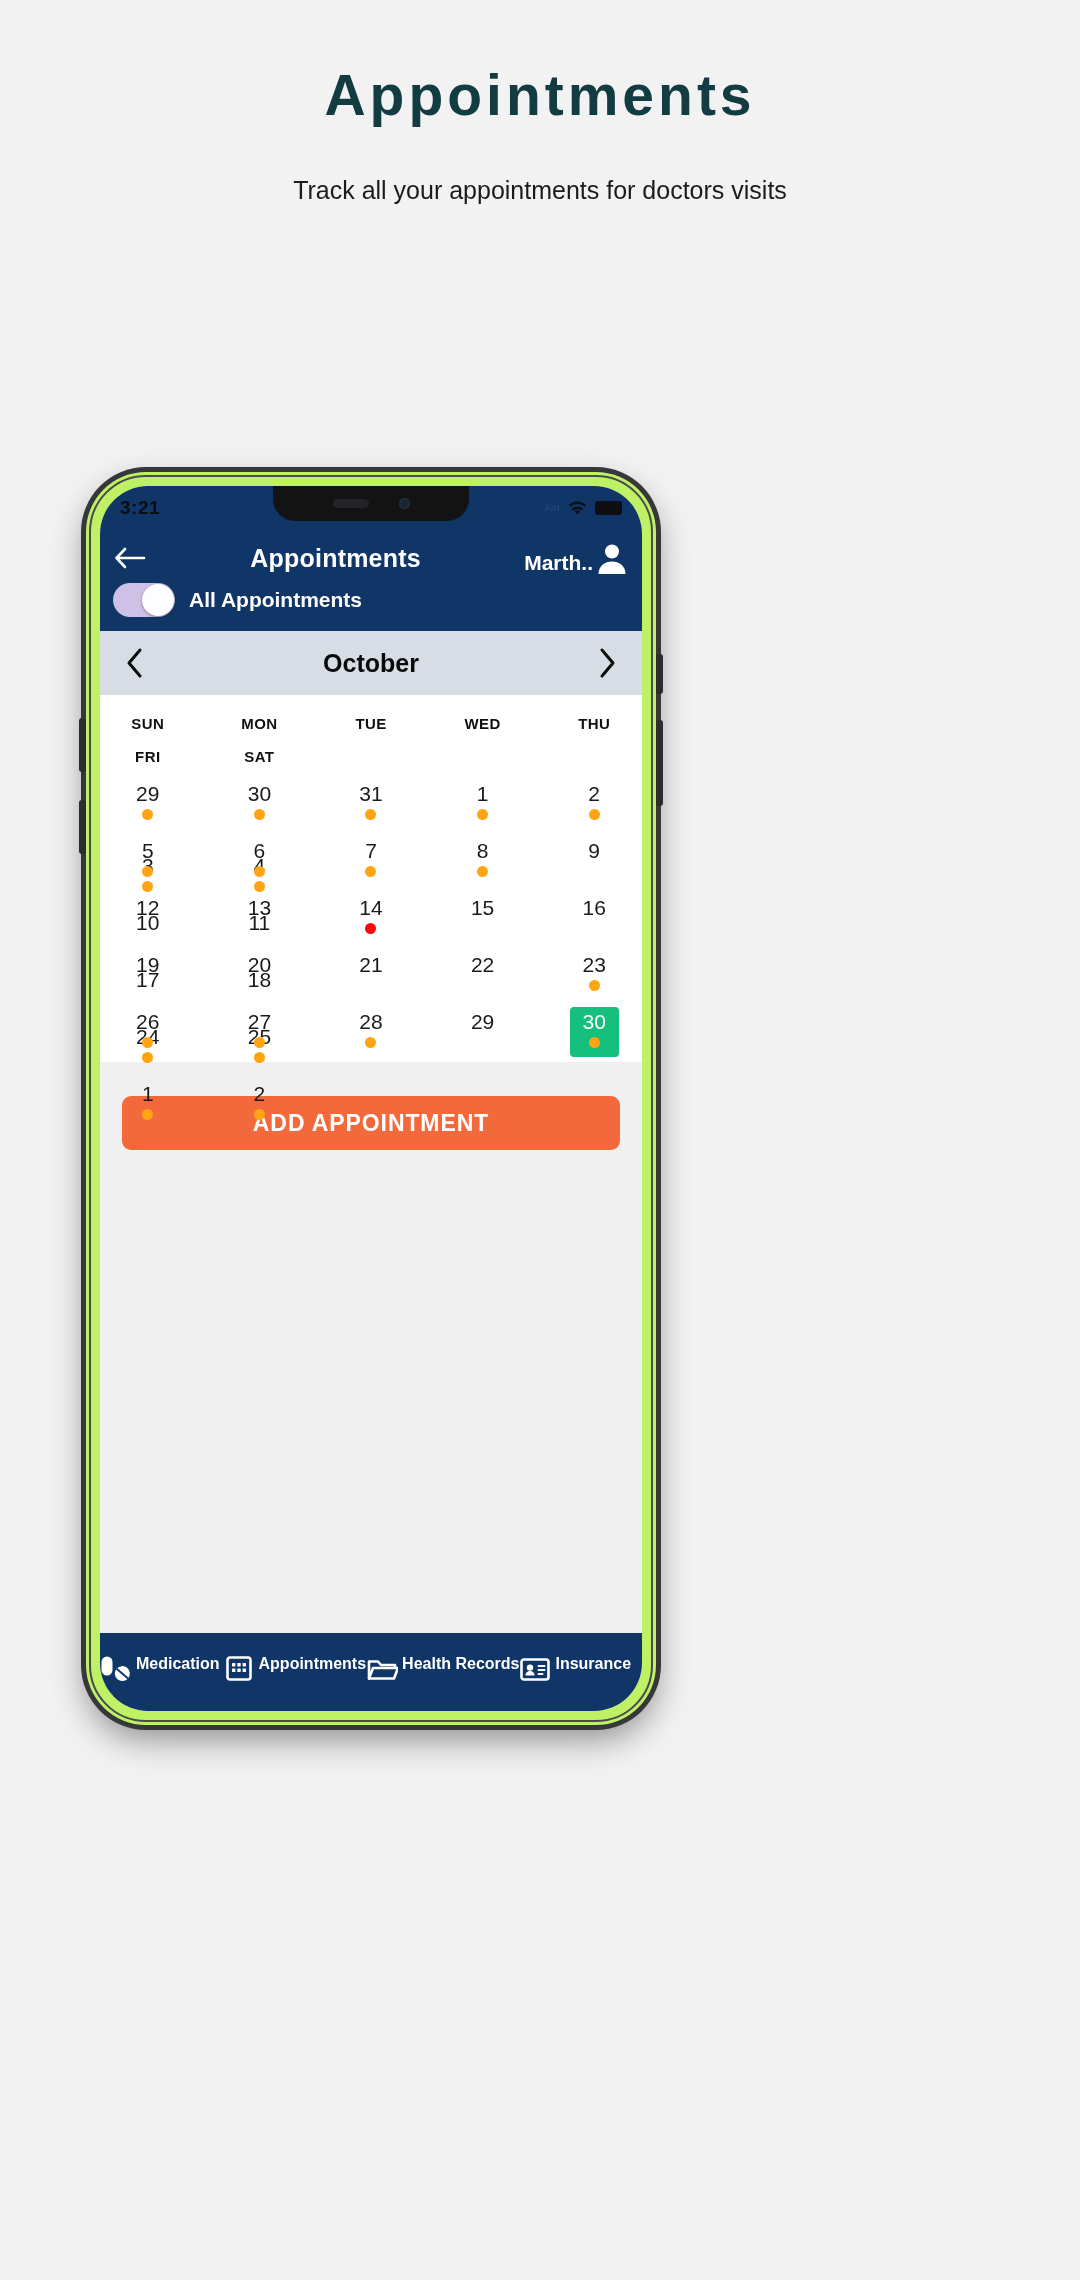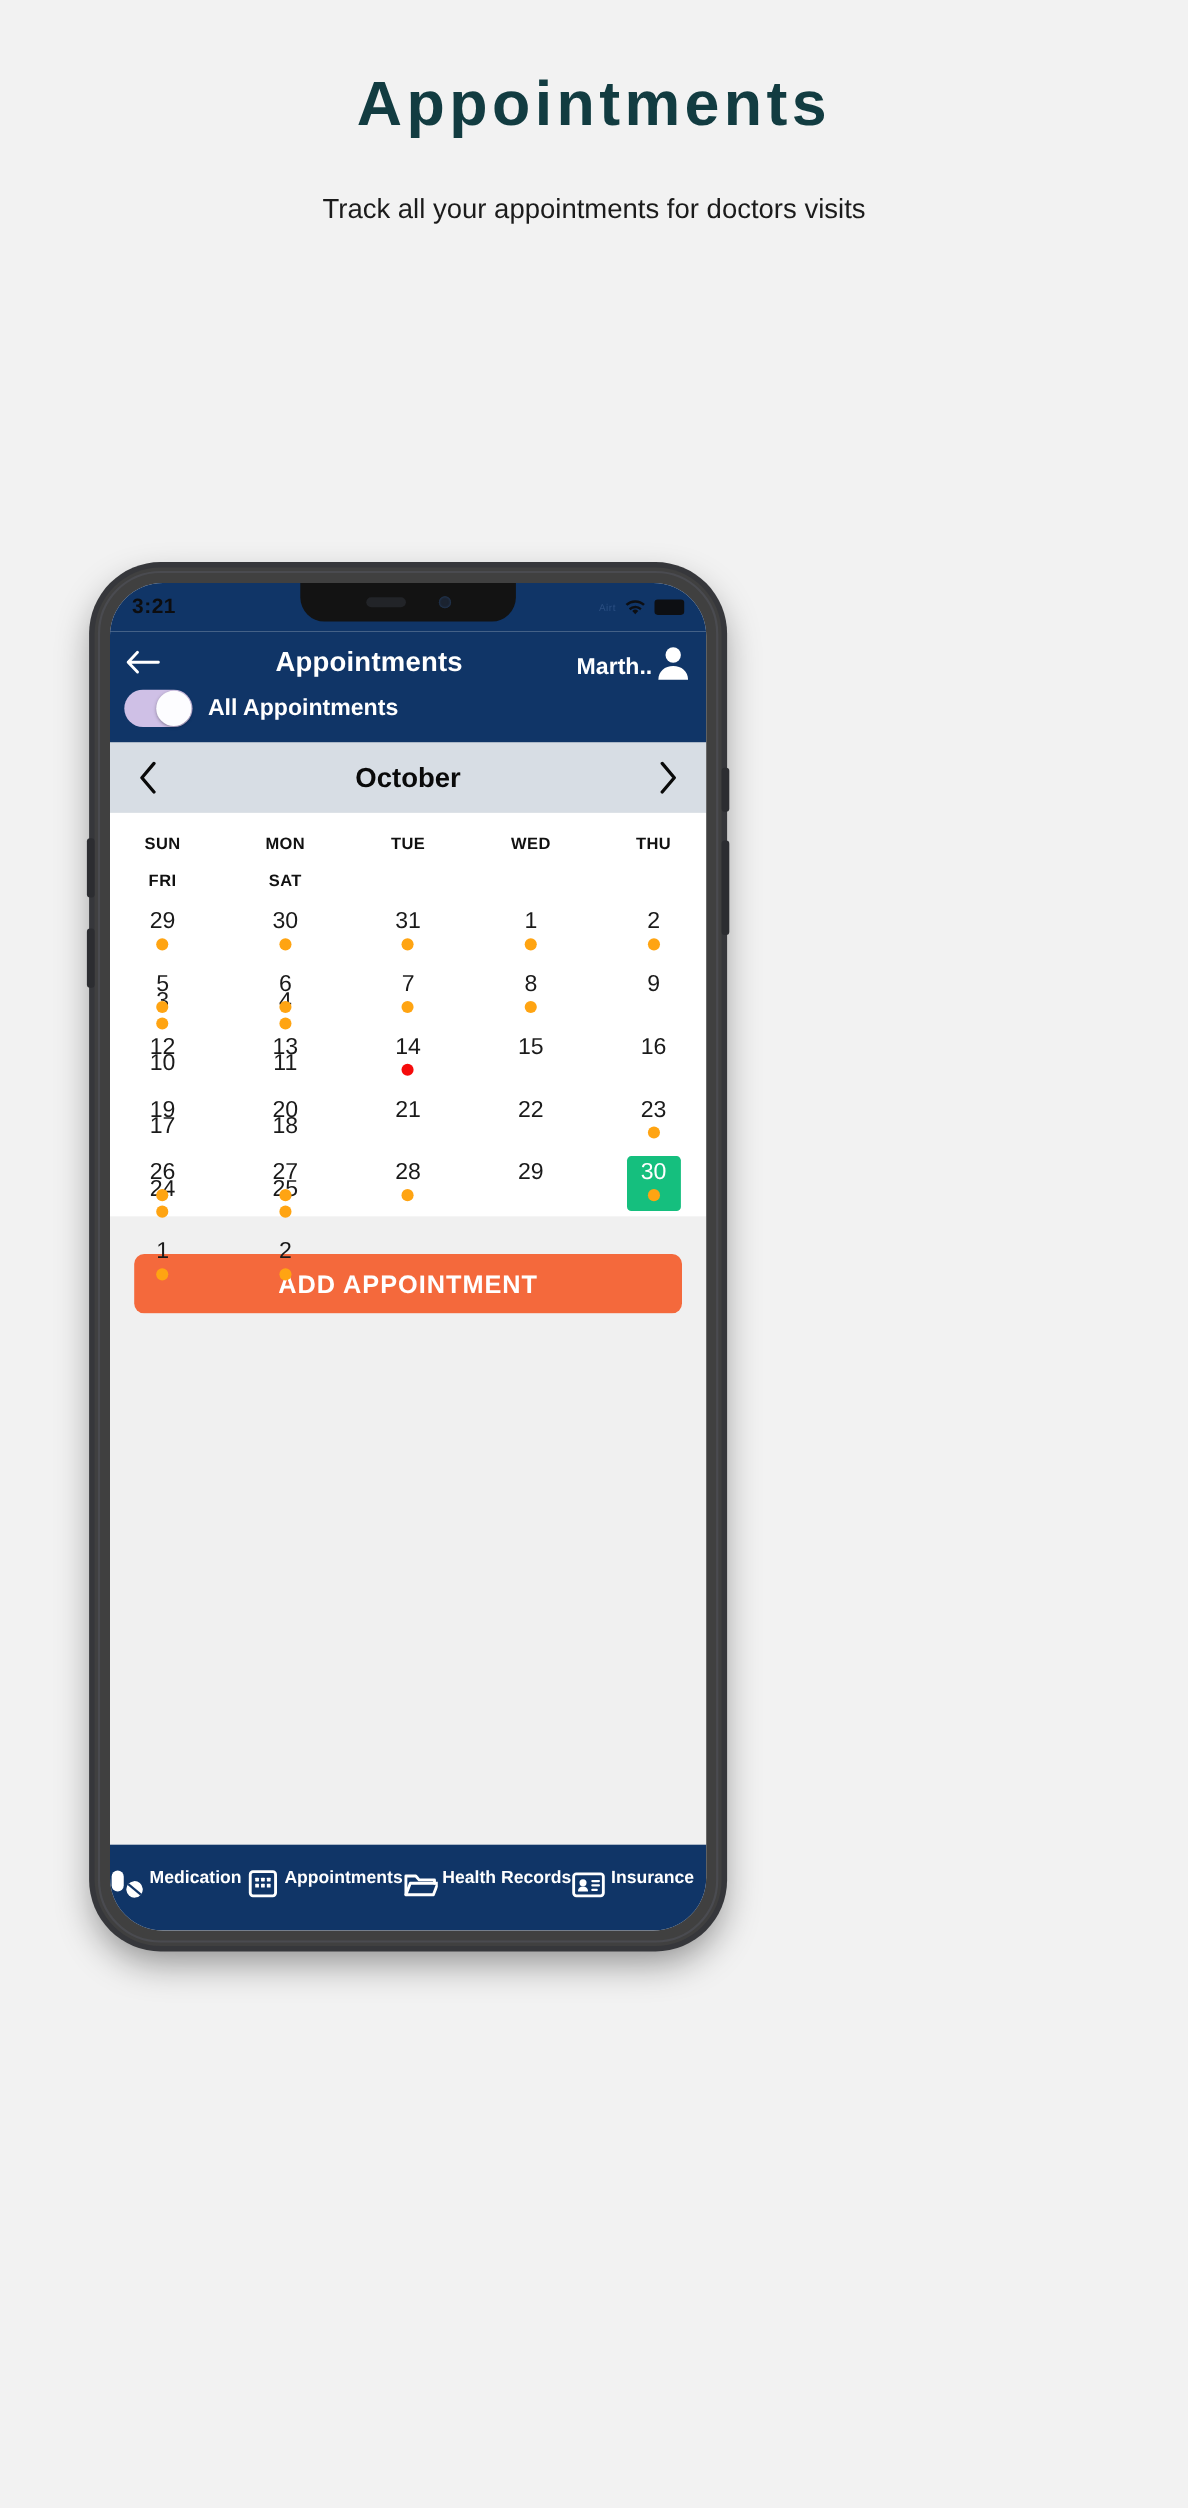--- a/index.html
+++ b/index.html
@@ -19,23 +19,23 @@
     color: #123c41;
   }
   .subhead {
     position: absolute; top: 176px; left: 0; width: 1080px;
     text-align: center;
     font-size: 25px; font-weight: 400; color: #1b1b1b;
   }
 
   
   .phone-frame {
-    position: absolute; left: 86px; top: 516px;
+    position: absolute; left: 86px; top: 472px;
     width: 570px; height: 1253px;
-    background: #404040;
+    background: #bef264;
     border-radius: 60px;
     box-shadow: 0 0 0 5px #36373b, 0 14px 34px rgba(0,0,0,.42);
   }
   .phone-frame::before { 
     content: ""; position: absolute; inset: 3px;
     border-radius: 57px;
     border: 2px solid #4a4b50;
     pointer-events: none;
   }
   .side-btn {

